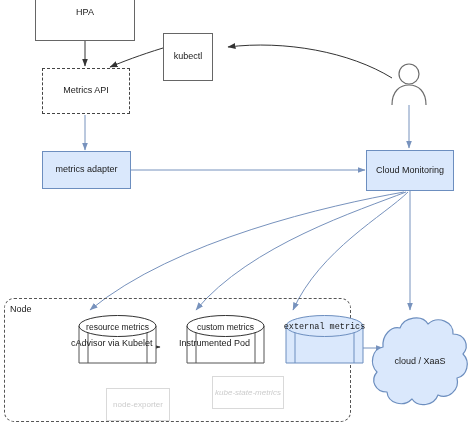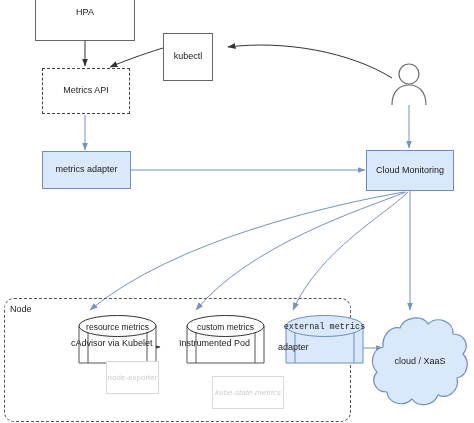--- a/index.html
+++ b/index.html
@@ -218,24 +218,23 @@
   </div>
 
   <div class="cyl" style="left:245px; top:312px; width:93px; height:57px;">
     <svg width="93" height="57" viewBox="0 0 93 57" xmlns="http://www.w3.org/2000/svg">
       <path d="M8,14 L8,51 L85,51 L85,14" fill="#dae8fc" stroke="#6c8ebf" stroke-width="1"></path>
       <line x1="17" y1="16" x2="17" y2="51" stroke="#6c8ebf" stroke-width="1"></line>
       <line x1="76" y1="16" x2="76" y2="51" stroke="#6c8ebf" stroke-width="1"></line>
       <ellipse cx="46.5" cy="14" rx="38.5" ry="10.5" fill="#dae8fc" stroke="#6c8ebf" stroke-width="1"></ellipse>
     </svg>
     <div class="cap-label" style="top:11px;font-family:Liberation Mono, monospace;">external metrics</div>
-    <div class="body-label" style="top:30px;">adapter</div>
-  </div>
-
-  <div class="node box-faded" style="left:106px; top:361px; width:53px; height:33px; font-size:8px;">
+  </div>
+
+  <div class="node box-faded" style="left:106px; top:388px; width:64px; height:33px; font-size:8px;">
     <span>node-exporter</span>
   </div>
 
   <div class="node box-faded" style="left:212px; top:376px; width:72px; height:33px; font-size:8px;font-style:italic;">
     <span>kube-state-metrics</span>
   </div>
 
   <div id="cloud-xaas">
     <svg width="104" height="100" viewBox="0 0 104 100" xmlns="http://www.w3.org/2000/svg">
       <path d="M32,16 C36,5 54,2 60,12 C70,3 86,10 85,22

